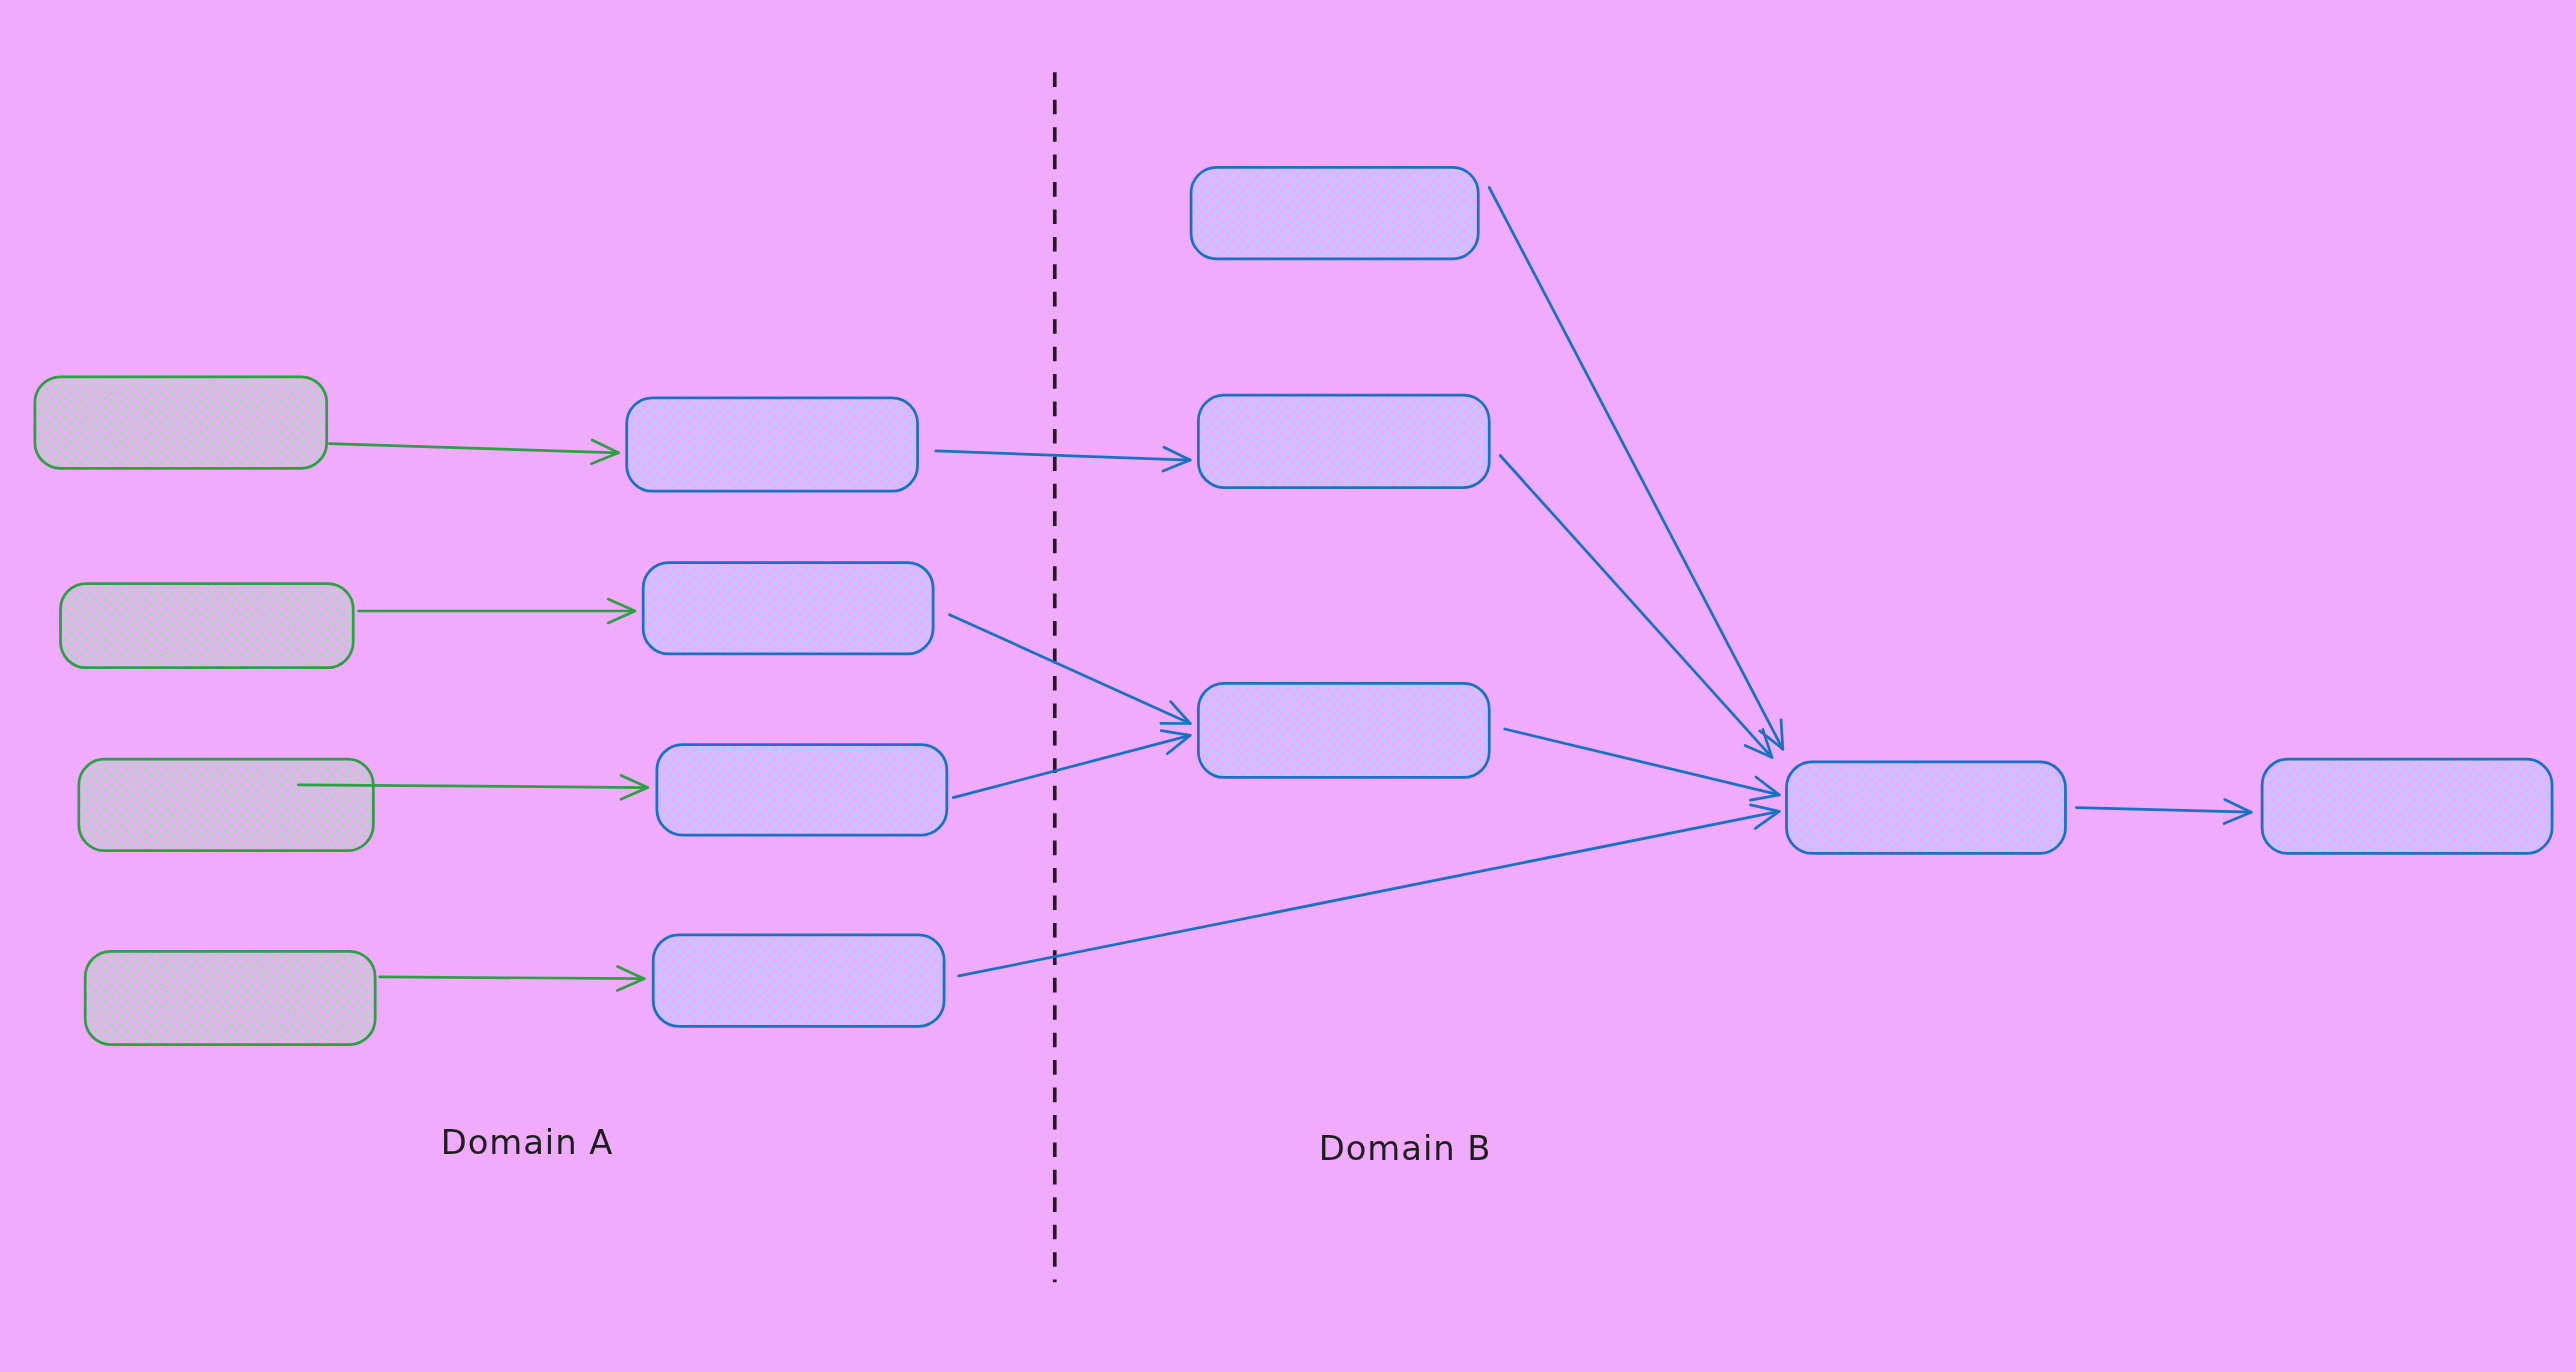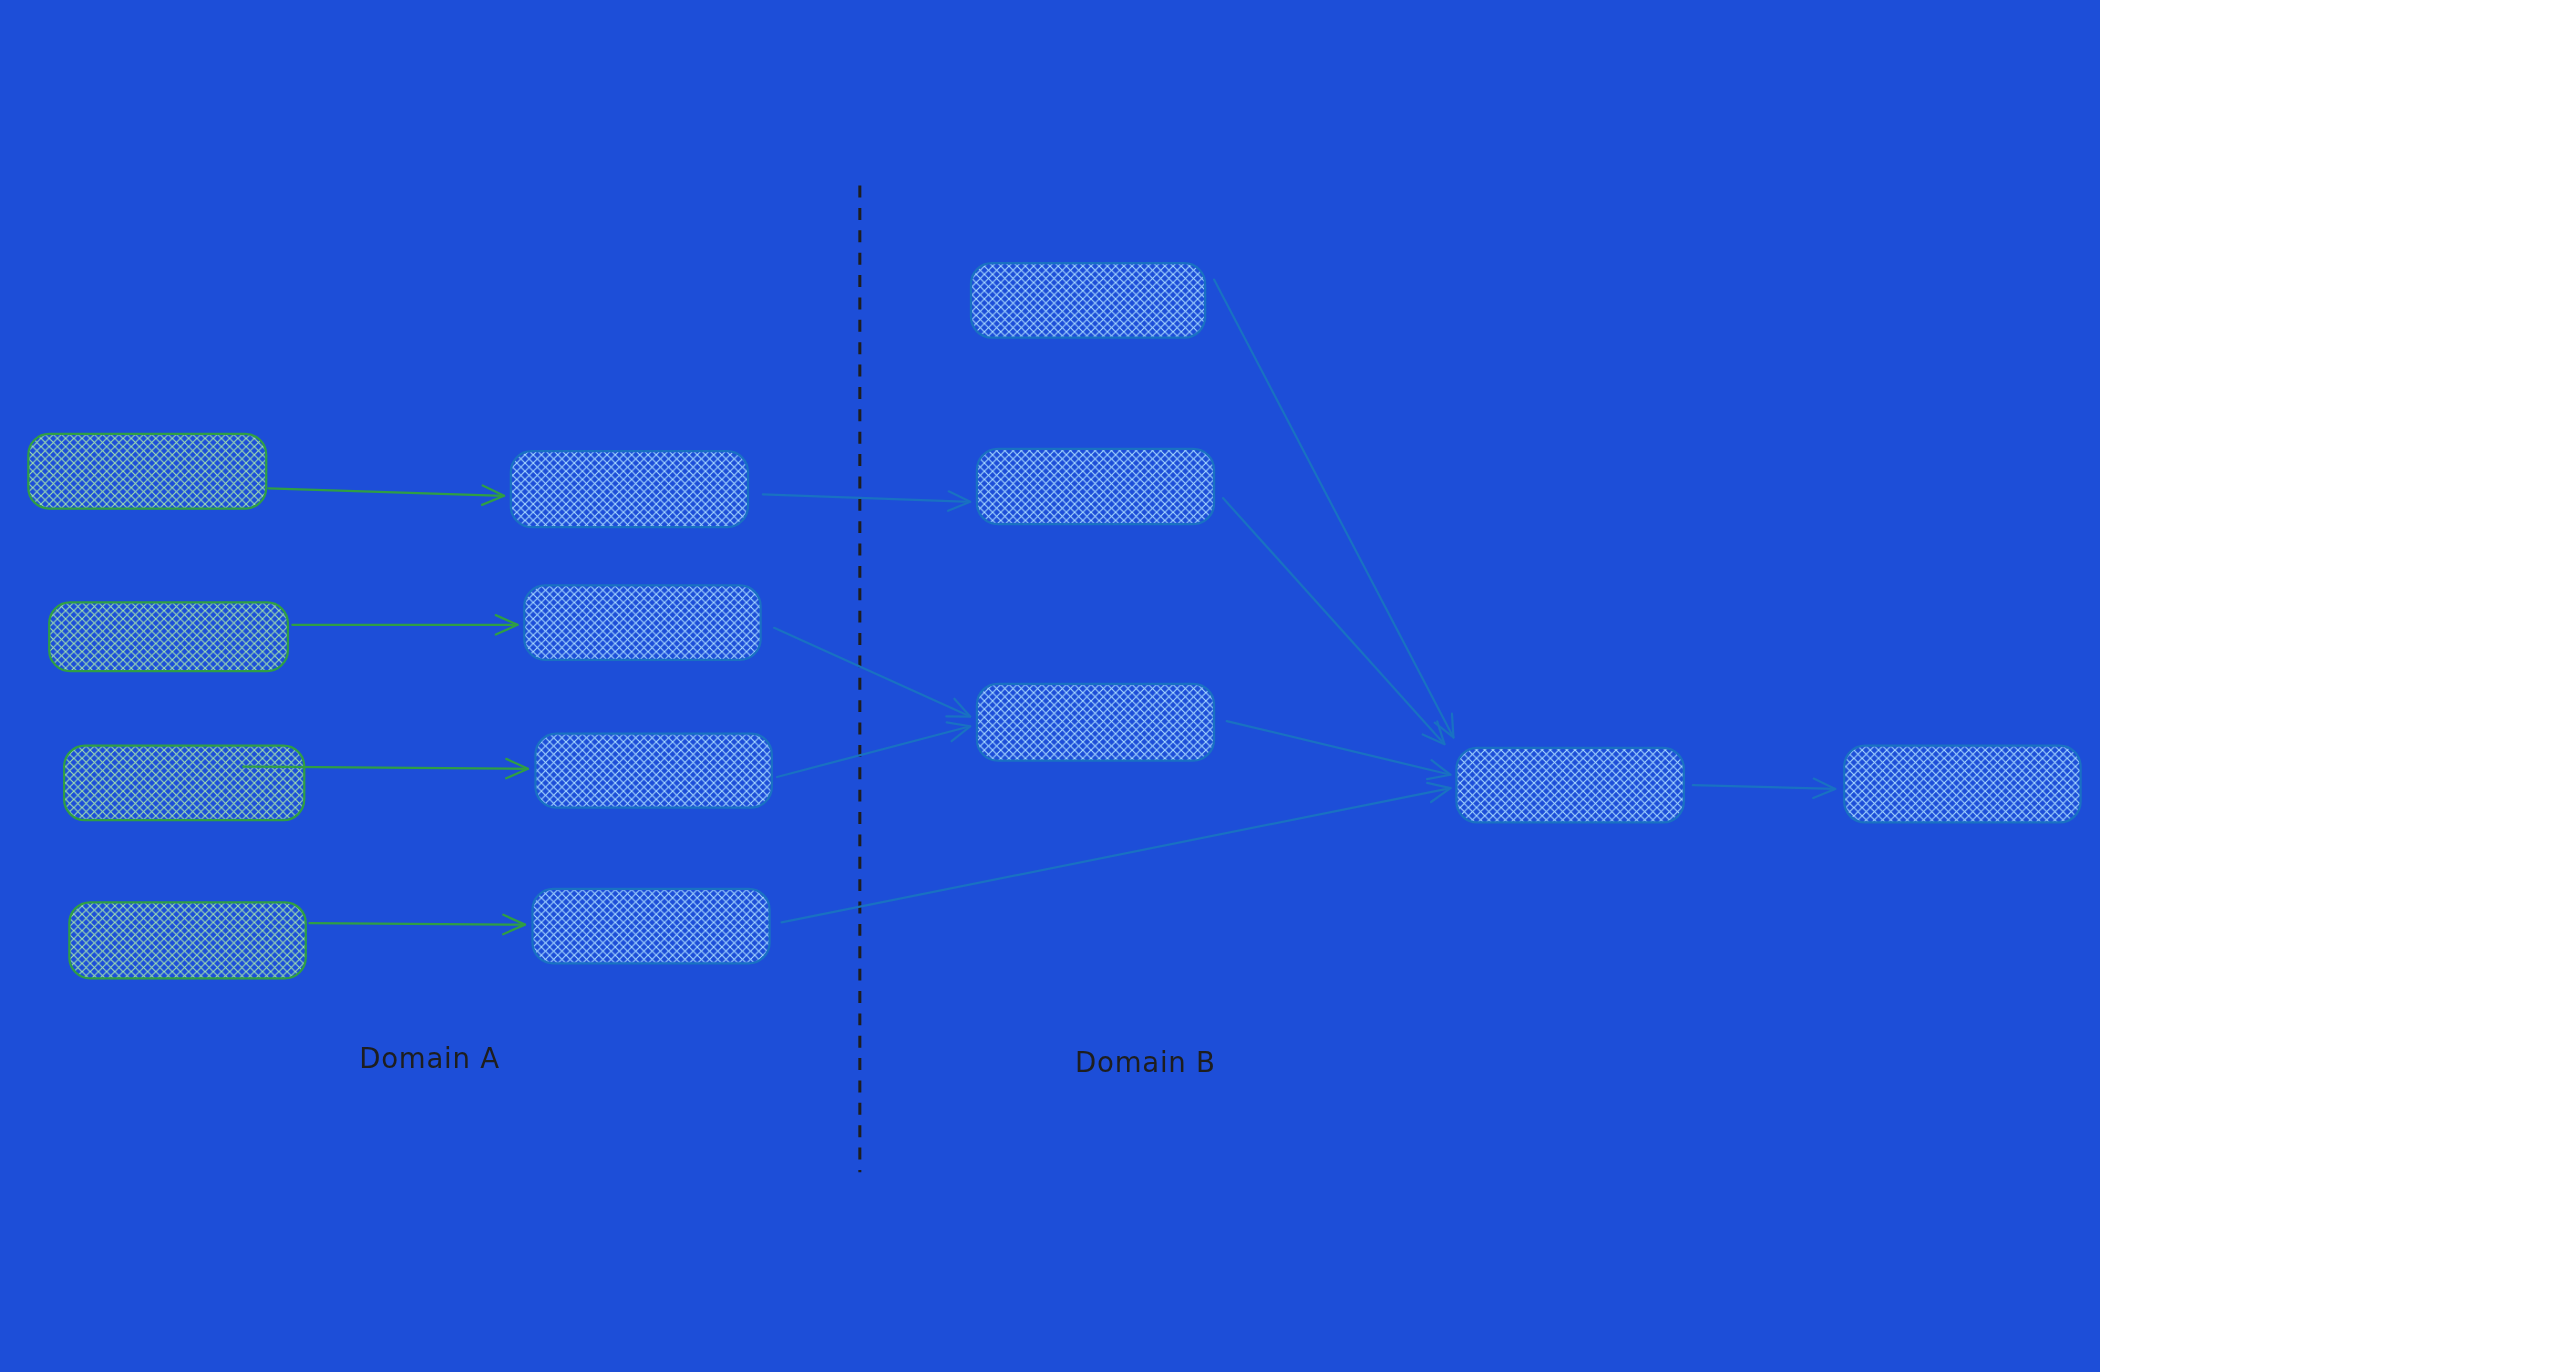--- a/index.html
+++ b/index.html
@@ -1,16 +1,16 @@
 <!DOCTYPE html>
 <html style="font-size:14.6px"><head>
 <meta charset="utf-8">
 <style>
   html,body{margin:0;padding:0;background:#ffffff;}
-  .page{position:relative;width:2100px;height:1372px;background:#1d4ed8;overflow:hidden;
+  .page{position:relative;width:2576px;height:1372px;background:#f0abfc;overflow:hidden;
         font-family:"DejaVu Sans",sans-serif;}
   svg{position:absolute;left:0;top:0;width:100%;height:100%;}
   .domain-label{font-family:"DejaVu Sans",sans-serif;font-size:37px;font-weight:500;
         letter-spacing:1px;fill:#1e1e1e;}
 </style>
 </head>
 <body>
 
 <div class="page">
   <svg id="diagram-svg" xmlns="http://www.w3.org/2000/svg" viewBox="0 0 2816 1500">

